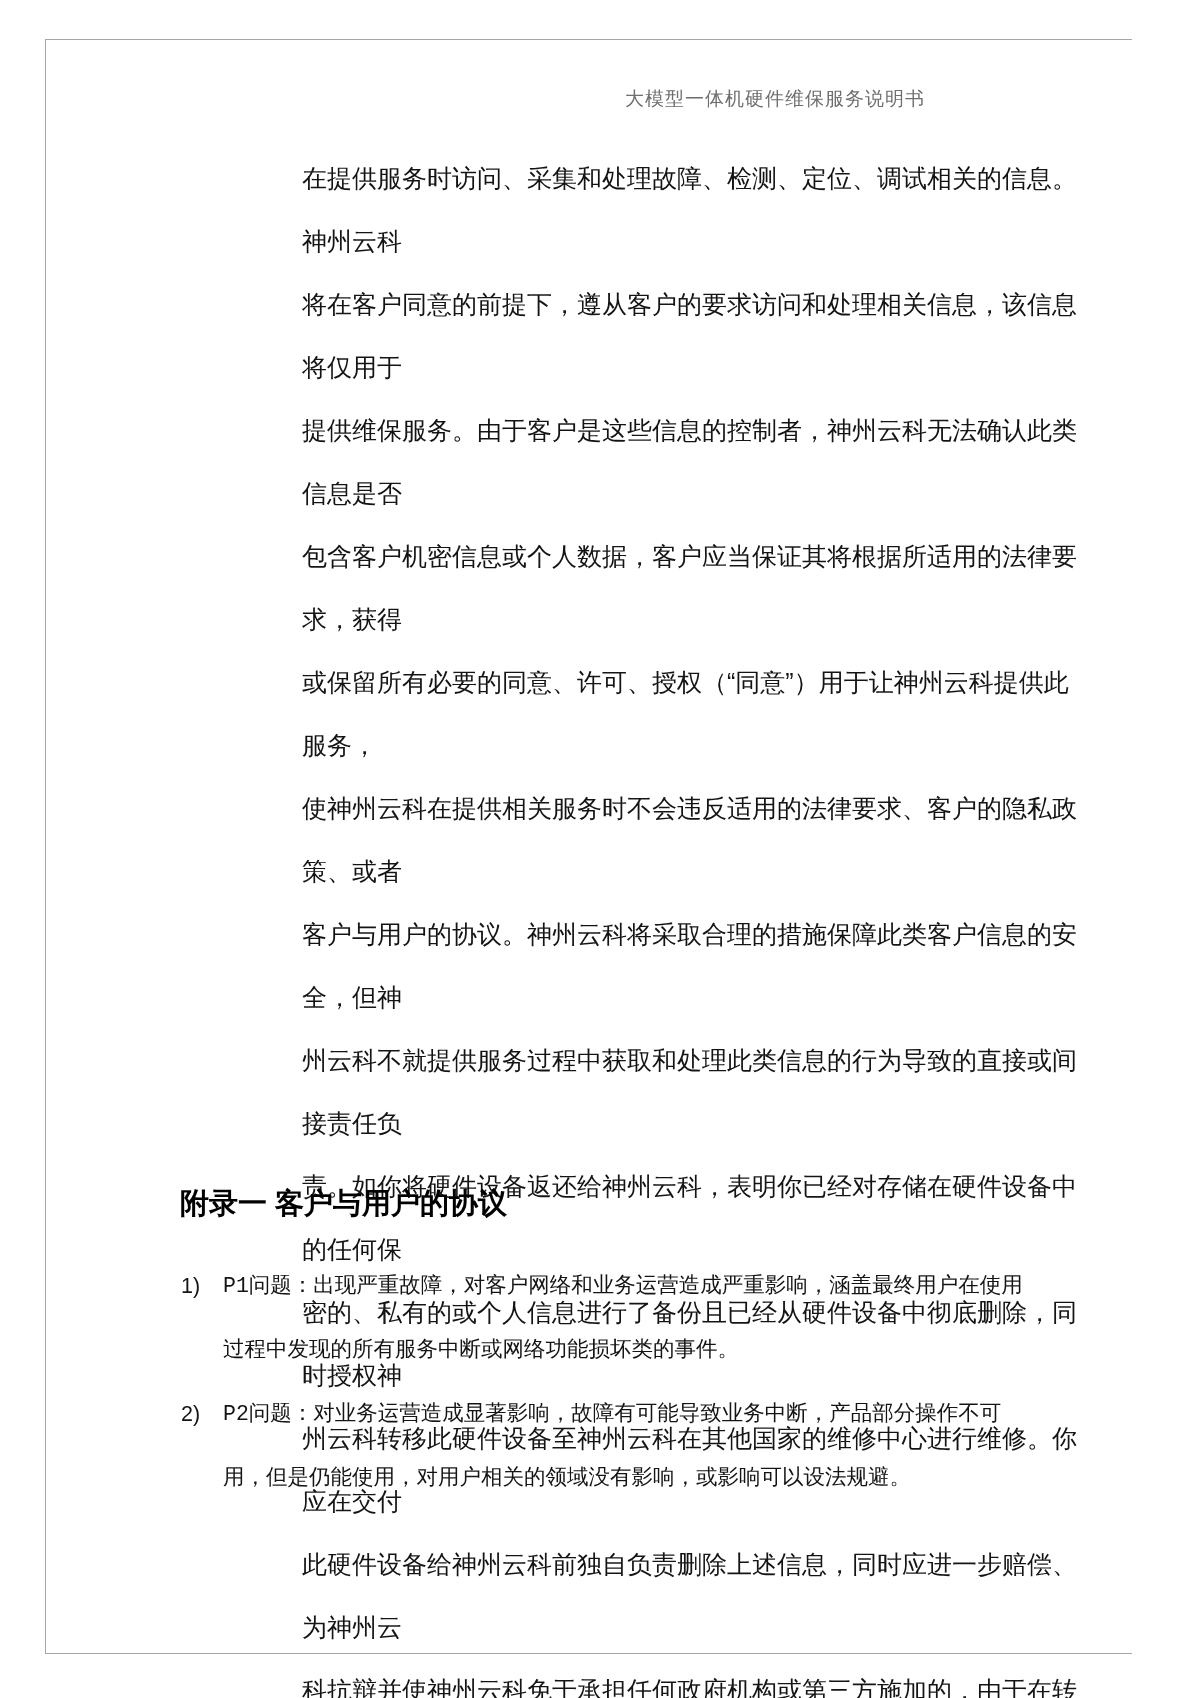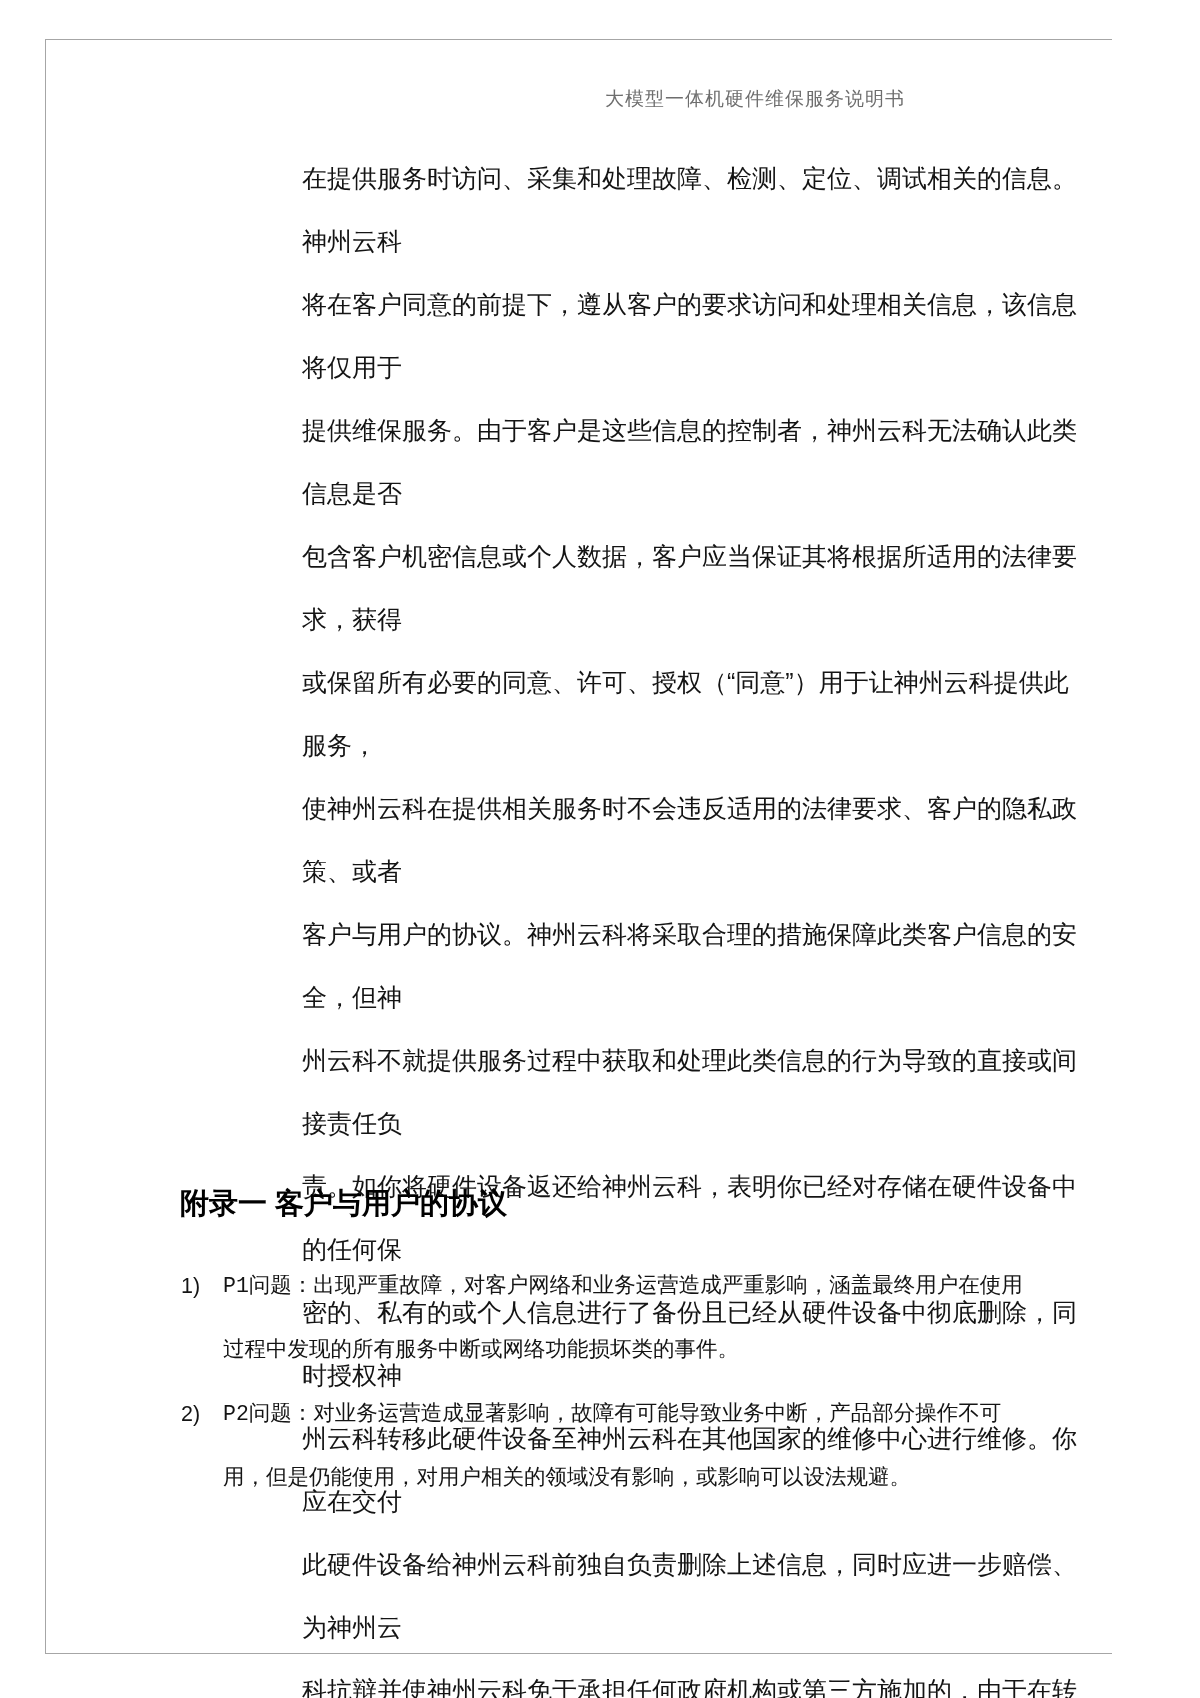--- a/index.html
+++ b/index.html
@@ -7,20 +7,21 @@
     padding: 0;
     background: #ffffff;
     font-family: "Liberation Sans", sans-serif;
   }
   .page {
     position: relative;
     width: 1112px;
     height: 1698px;
     background: #ffffff;
     overflow: hidden;
+    padding-left: 20px;
   }
   .frame {
     position: absolute;
     left: 45px;
     top: 39px;
     width: 1108px;
     height: 1615px;
     border: 1px solid #a6a6a6;
     box-sizing: border-box;
   }

